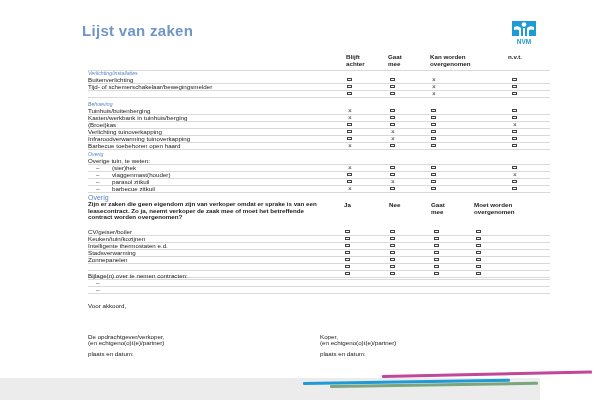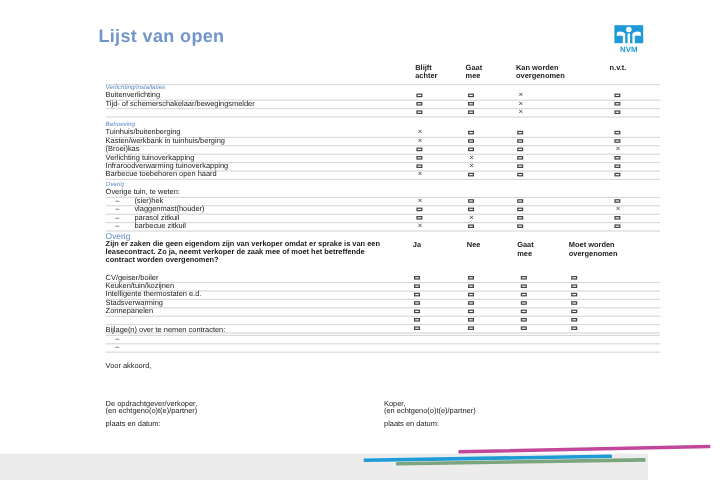--- a/index.html
+++ b/index.html
@@ -19,21 +19,21 @@
   .sep { position: absolute; left: 88px; width: 462px; border-bottom: 0.6px solid #d9d9d9; height: 0; }
   .big-sec { left: 88px; top: 194px; font-size: 7px; color: #5a87c6; }
   .question { left: 88px; top: 201px; width: 240px; font-size: 6.2px; font-weight: bold; line-height: 6.6px; }
   .txt { font-size: 6.2px; line-height: 7px; white-space: nowrap; }
   .footer-bg { left: 0; top: 378px; width: 540px; height: 22px; background: #ececec; }
   .stripe { height: 3px; transform-origin: left center; border-radius: 1px; }
 </style>
 </head>
 <body>
 
-<div class="abs title">Lijst van open</div>
+<div class="abs title">Lijst van zaken</div>
 
 <div class="abs logo">
   <svg width="26" height="26" viewBox="0 0 26 26">
     <rect x="1" y="1" width="24" height="15" fill="#1e9ad6"></rect>
     <circle cx="13" cy="4.5" r="2.3" fill="#fff"></circle>
     <path d="M3 7 Q7 5 10 8 L10 16 L8 16 L8 10 Q6 9 3 10 Z" fill="#fff"></path>
     <path d="M23 7 Q19 5 16 8 L16 16 L18 16 L18 10 Q20 9 23 10 Z" fill="#fff"></path>
     <rect x="12" y="8" width="2" height="8" fill="#fff"></rect>
     <text x="13" y="23.5" font-size="6.5" font-weight="bold" text-anchor="middle" fill="#1e9ad6" font-family="Liberation Sans, sans-serif">NVM</text>
   </svg>

